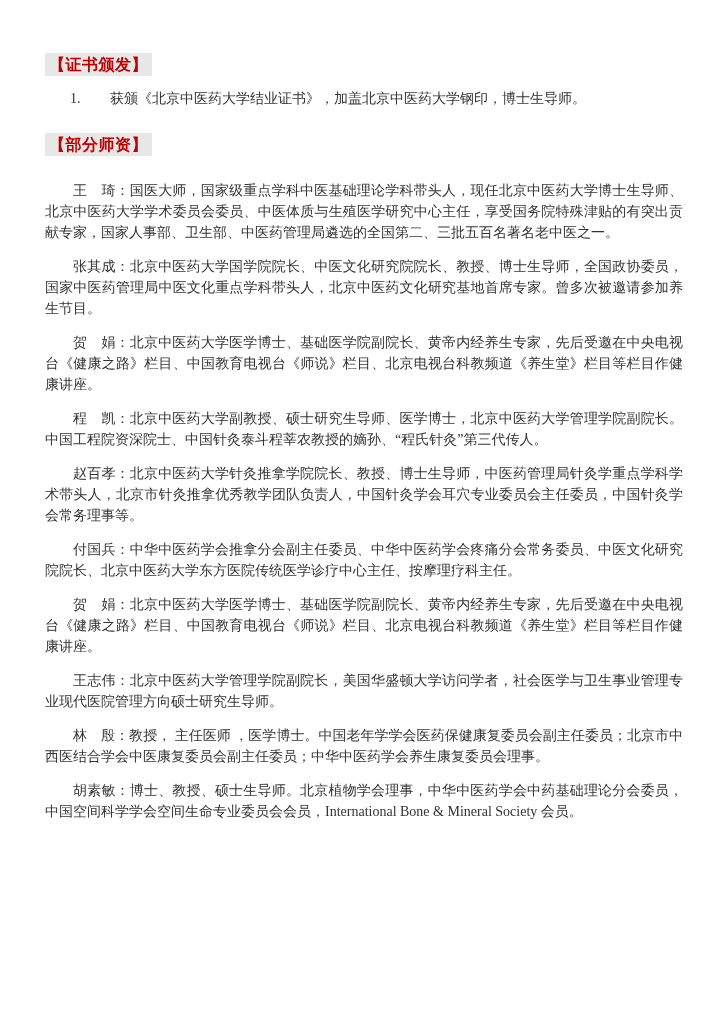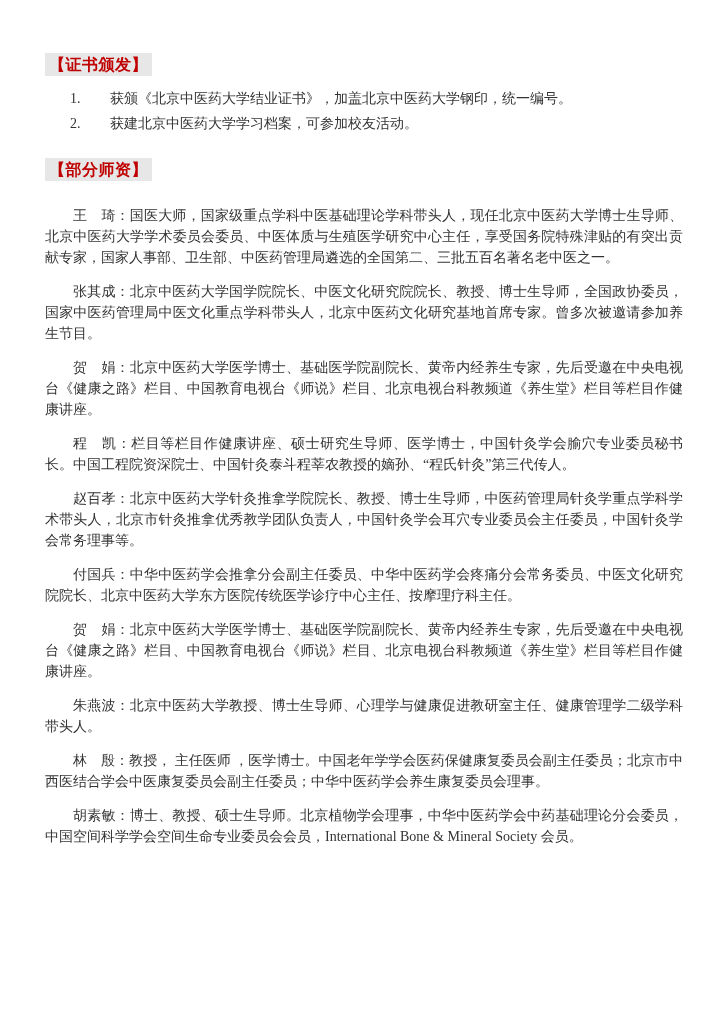--- a/index.html
+++ b/index.html
@@ -61,47 +61,44 @@
 <body>
 
 <div class="page">
 
   <div class="heading-wrap">
     <span class="section-heading">【证书颁发】</span>
   </div>
 
   <ol class="cert-list">
     <li>
-      <span class="num">1.</span><span>获颁《北京中医药大学结业证书》，加盖北京中医药大学钢印，统一编号。</span>
-    </li>
-    <li>
-      <span class="num">2.</span><span>获建北京中医药大学学习档案，可参加校友活动。</span>
+      <span class="num">1.</span><span>获颁《北京中医药大学结业证书》，加盖北京中医药大学钢印，博士生导师。</span>
     </li>
   </ol>
 
   <div class="heading-wrap second">
     <span class="section-heading">【部分师资】</span>
   </div>
 
   <p class="teacher"><span class="t-name">王　琦</span><span class="t-name">：</span><span>国医大师，国家级重点学科中医基础理论学科带头人，现任北京中医药大学博士生导师、北京中医药大学学术委员会委员、中医体质与生殖医学研究中心主任，享受国务院特殊津贴的有突出贡献专家，国家人事部、卫生部、中医药管理局遴选的全国第二、三批五百名著名老中医之一。</span></p>
 
   <p class="teacher"><span class="t-name">张其成</span><span class="t-name">：</span><span>北京中医药大学国学院院长、中医文化研究院院长、教授、博士生导师，全国政协委员，国家中医药管理局中医文化重点学科带头人，北京中医药文化研究基地首席专家。曾多次被邀请参加养生节目。</span></p>
 
   <p class="teacher"><span class="t-name">贺　娟</span><span class="t-name">：</span><span>北京中医药大学医学博士、基础医学院副院长、黄帝内经养生专家，先后受邀在中央电视台《健康之路》栏目、中国教育电视台《师说》栏目、北京电视台科教频道《养生堂》栏目等栏目作健康讲座。</span></p>
 
-  <p class="teacher"><span class="t-name">程　凯</span><span class="t-name">：</span><span>栏目等栏目作健康讲座、硕士研究生导师、医学博士，中国针灸学会腧穴专业委员秘书长。中国工程院资深院士、中国针灸泰斗程莘农教授的嫡孙、“程氏针灸”第三代传人。</span></p>
+  <p class="teacher"><span class="t-name">程　凯</span><span class="t-name">：</span><span>北京中医药大学副教授、硕士研究生导师、医学博士，北京中医药大学管理学院副院长。中国工程院资深院士、中国针灸泰斗程莘农教授的嫡孙、“程氏针灸”第三代传人。</span></p>
 
 
   <p class="teacher"><span class="t-name">赵百孝</span><span class="t-name">：</span><span>北京中医药大学针灸推拿学院院长、教授、博士生导师，中医药管理局针灸学重点学科学术带头人，北京市针灸推拿优秀教学团队负责人，中国针灸学会耳穴专业委员会主任委员，中国针灸学会常务理事等。</span></p>
 
   <p class="teacher"><span class="t-name">付国兵</span><span class="t-name">：</span><span>中华中医药学会推拿分会副主任委员、中华中医药学会疼痛分会常务委员、中医文化研究院院长、北京中医药大学东方医院传统医学诊疗中心主任、按摩理疗科主任。</span></p>
 
   <p class="teacher"><span class="t-name">贺　娟</span><span class="t-name">：</span><span>北京中医药大学医学博士、基础医学院副院长、黄帝内经养生专家，先后受邀在中央电视台《健康之路》栏目、中国教育电视台《师说》栏目、北京电视台科教频道《养生堂》栏目等栏目作健康讲座。</span></p>
 
 
+  <p class="teacher"><span class="t-name">王志伟</span><span class="t-name">：</span><span>北京中医药大学管理学院副院长，美国华盛顿大学访问学者，社会医学与卫生事业管理专业现代医院管理方向硕士研究生导师。</span></p>
 
-  <p class="teacher"><span class="t-name">朱燕波</span><span class="t-name">：</span><span>北京中医药大学教授、博士生导师、心理学与健康促进教研室主任、健康管理学二级学科带头人。</span></p>
 
   <p class="teacher"><span class="t-name">林　殷</span><span class="t-name">：</span><span>教授， 主任医师 ，医学博士。中国老年学学会医药保健康复委员会副主任委员；北京市中西医结合学会中医康复委员会副主任委员；中华中医药学会养生康复委员会理事。</span></p>
 
   <p class="teacher"><span class="t-name">胡素敏</span><span class="t-name">：</span><span>博士、教授、硕士生导师。北京植物学会理事，中华中医药学会中药基础理论分会委员，中国空间科学学会空间生命专业委员会会员，International Bone &amp; Mineral Society 会员。</span></p>
 
 </div>
 
 </body></html>

